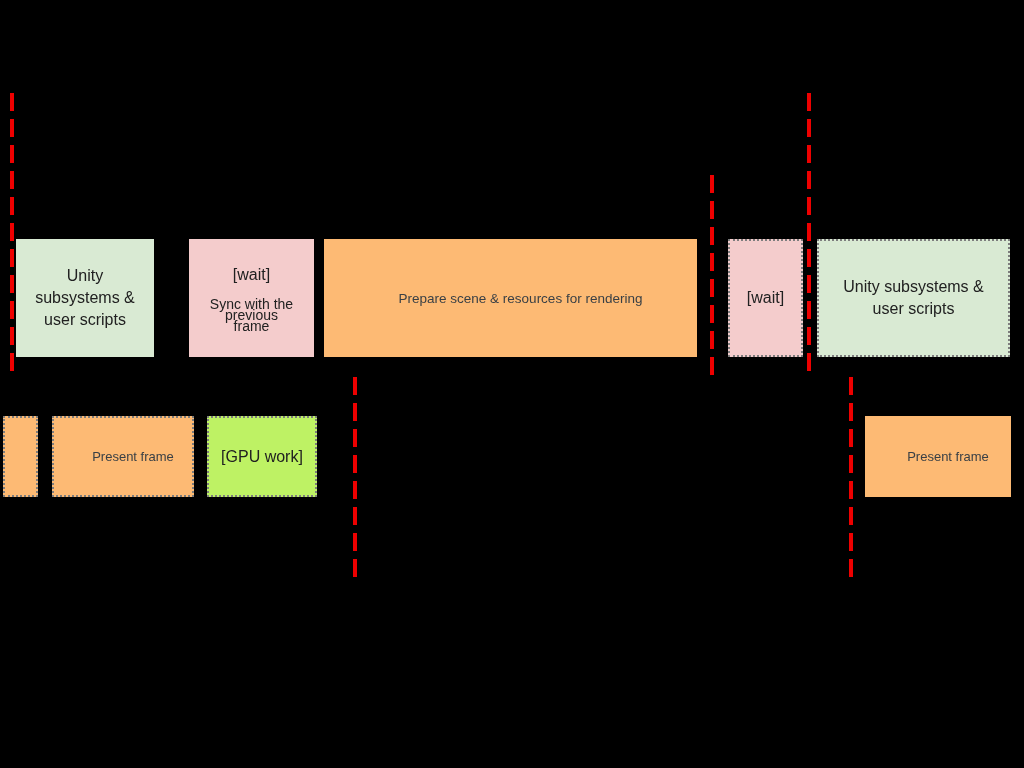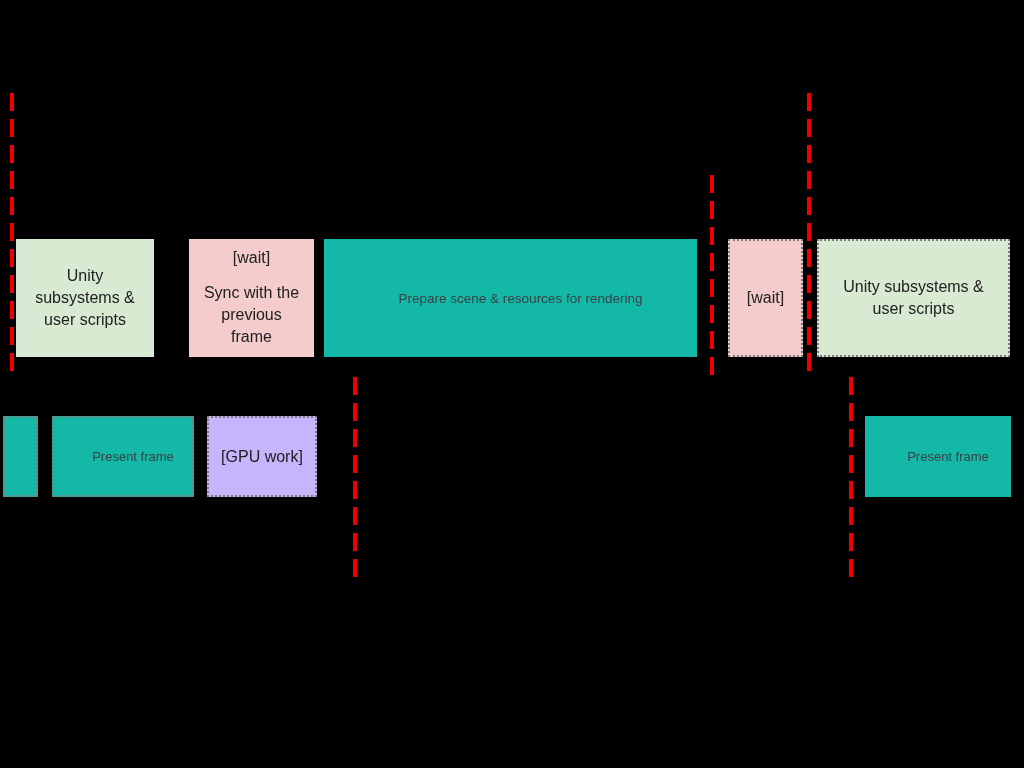--- a/index.html
+++ b/index.html
@@ -41,33 +41,33 @@
     align-items: center;
     justify-content: center;
     text-align: center;
     color: #212121;
   }
   .box .label { white-space: pre-line; }
   .dashedborder { border: 2px dotted #7d7d7d; }
 
   .fill-green  { background: #d9ead3; }
   .fill-pink   { background: #f4cccc; }
-  .fill-blue   { background: #14b8a6; padding-left: 20px; }
-  .fill-yellow { background: #c4b5fd; }
+  .fill-blue   { background: #fdba74; padding-left: 20px; }
+  .fill-yellow { background: #bef264; }
 
   
   .toprow { top: 239px; height: 118px; }
   .b-green1  { left: 16px;  width: 138px; font-size: 16px; line-height: 22px; }
   .b-pink1   { left: 189px; width: 125px; }
   .b-blue1   { left: 324px; width: 373px; font-size: 13.5px; color: #3a4045; }
   .b-pink2   { left: 728px; width: 75px;  font-size: 16px; }
   .b-green2  { left: 817px; width: 193px; font-size: 16px; line-height: 22px; }
 
   .b-pink1 .label     { font-size: 16px; line-height: 20px; }
-  .b-pink1 .sublabel  { font-size: 16px; line-height: 22px; margin-top: 14px; white-space: pre-line; }
+  .b-pink1 .sublabel  { font-size: 14px; line-height: 11px; margin-top: 14px; white-space: pre-line; }
 
   
   .bottomrow { top: 416px; height: 81px; text-align: right; }
   .b-sliver   { left: 3px;   width: 35px; }
   .b-present1 { left: 52px;  width: 142px; font-size: 13px; color: #3a4045; }
   .b-gpu      { left: 207px; width: 110px; font-size: 16px; }
   .b-scene    { left: 363px; width: 475px; font-size: 15px; color: #3a4045; }
   .b-present2 { left: 865px; width: 146px; font-size: 13px; color: #3a4045; }
 </style>
 </head>

